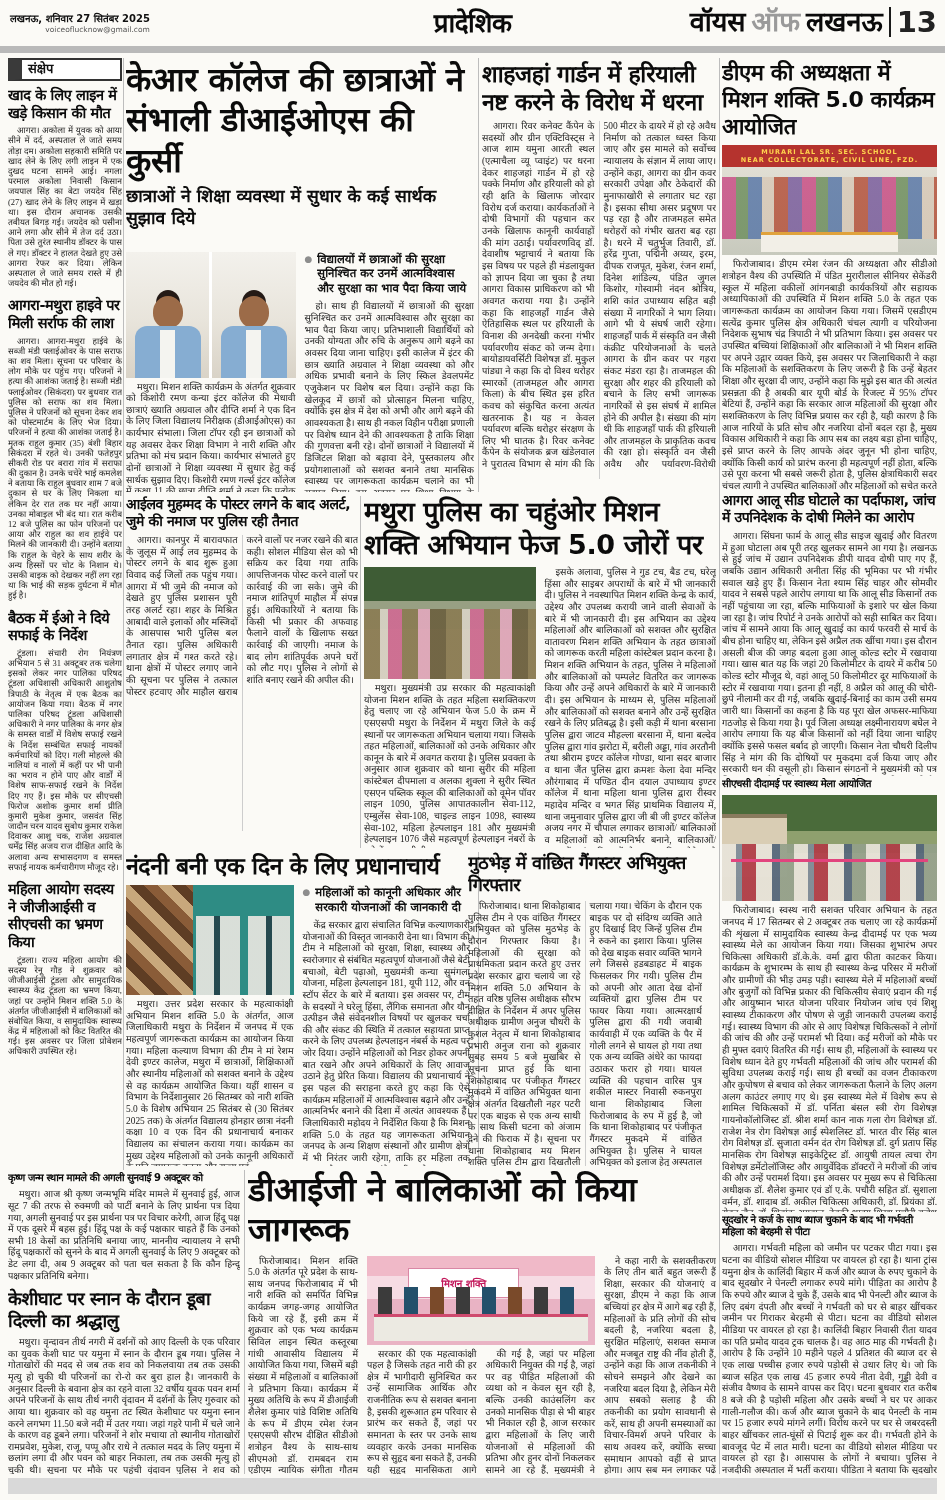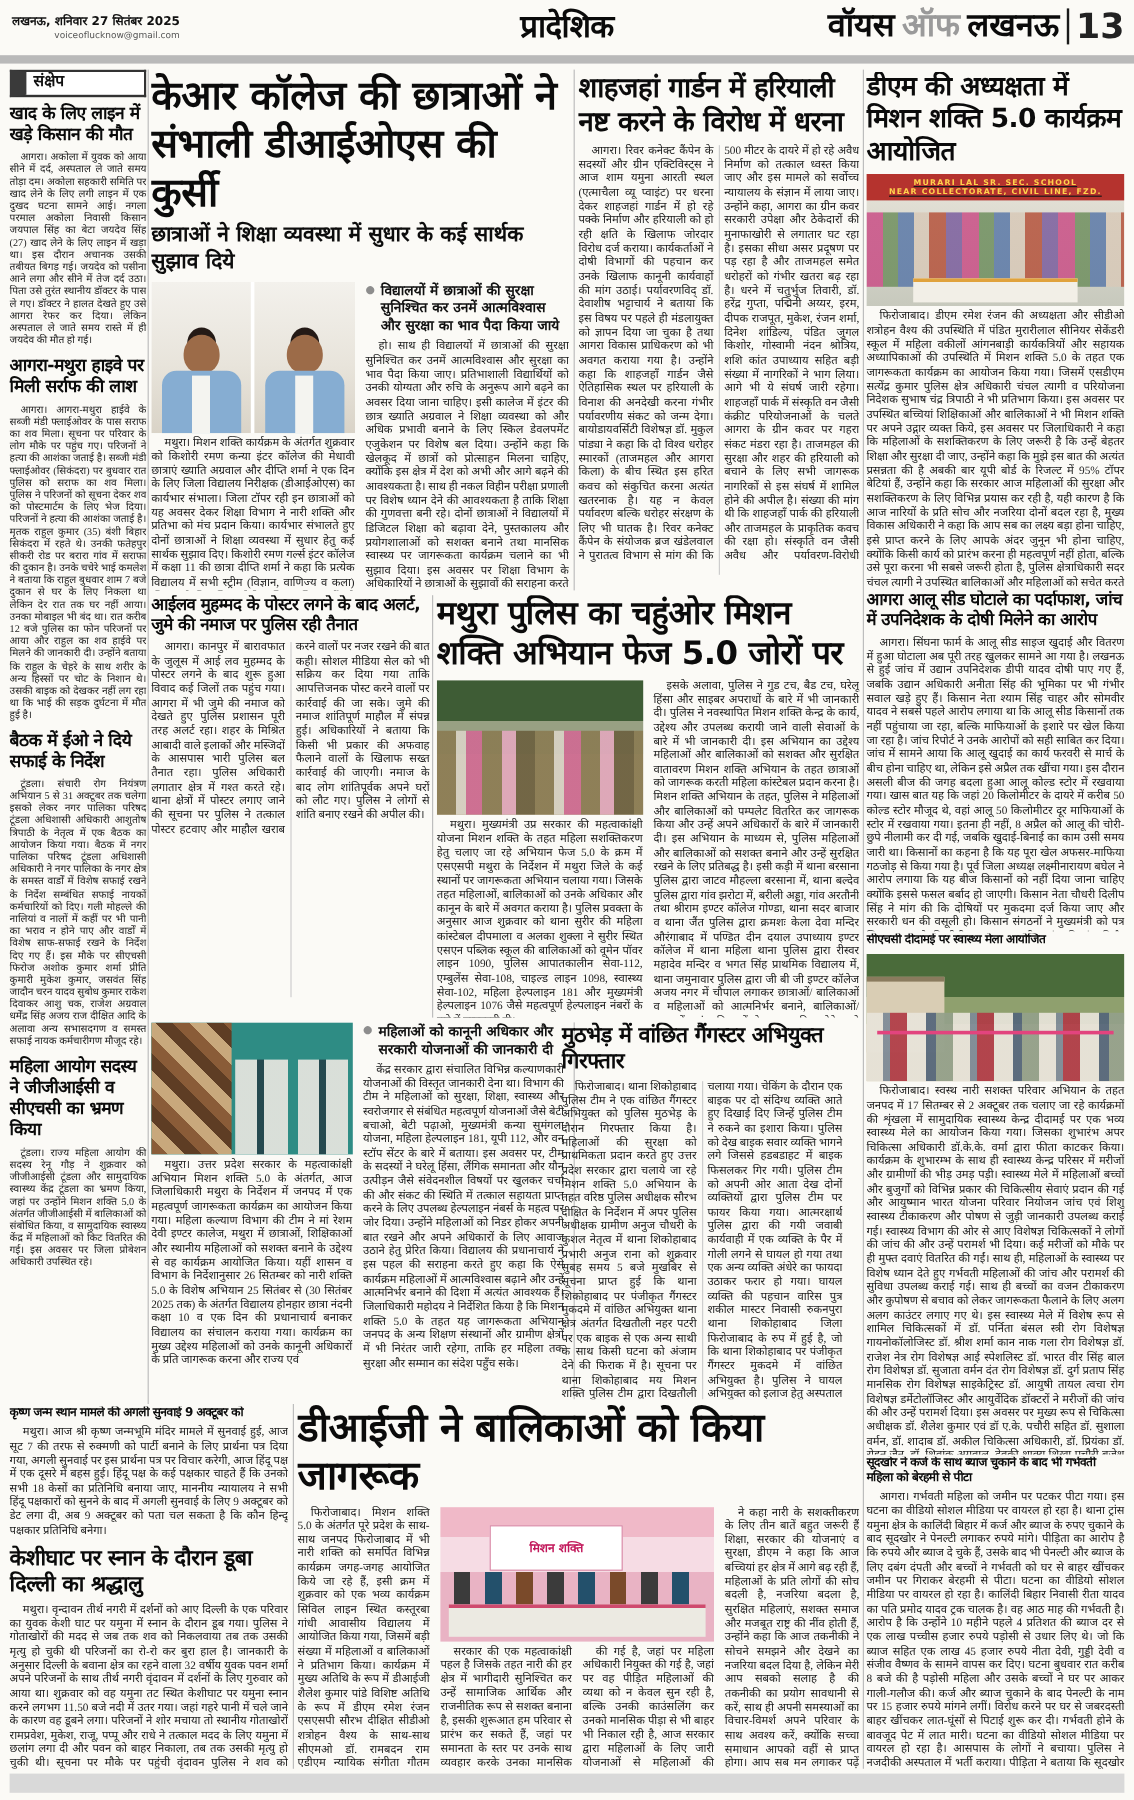--- a/index.html
+++ b/index.html
@@ -28,32 +28,32 @@
   .s22{font-size:22px;}
   .s18{font-size:18px;}
   .s17{font-size:14px;}
   .s16{font-size:10px;}
   .s15{font-size:14.5px;}
   .bt{font-size:9.4px;line-height:1.24;text-align:justify;color:#1c1c1c;text-indent:11px;}
   .btsm{font-size:8.5px;line-height:1.2;text-align:justify;color:#1c1c1c;text-indent:9px;}
   .cols2{column-count:2;column-gap:9px;column-rule:1px solid #cdcdcd;}
   .row2{display:flex;gap:9px;}
   .row2 > div{flex:1;min-width:0;}
-  .subhead{font:bold 17.5px/1.25 "DejaVu Sans",sans-serif;color:#0d0d0d;margin:0 0 5px;}
+  .subhead{font:bold 17.5px/1.25 "DejaVu Sans",sans-serif;color:#0d0d0d;margin:0 0 22px;}
   .bullet{display:flex;gap:5px;font:bold 11.5px/1.3 "DejaVu Sans",sans-serif;color:#111;margin:0 0 5px;}
   .bullet:before{content:"\25CF";color:#8d8d8d;font-size:9px;margin-top:2px;}
   .vrule{position:absolute;width:1px;background:#bdbdbd;}
   .greybar{position:absolute;left:8px;top:1478px;width:929px;height:16px;background:#d9d9d9;}
   
   .brief-tab{border:2px solid #333;border-left:14px solid #3a3a3a;background:#fff;
              font:bold 13px/1.3 "DejaVu Sans",sans-serif;padding:1px 6px;margin-bottom:6px;color:#111;}
   .brief{margin-bottom:9px;}
   .brief .h{margin-bottom:3px;}
   
-  .photo{position:relative;overflow:hidden;background:#ddd;margin-bottom:4px;text-decoration:underline;}
+  .photo{position:relative;overflow:hidden;background:#ddd;margin-bottom:4px;}
   .ph-lead{height:126px;display:flex;gap:3px;background:#fff;}
   .pane{flex:1;position:relative;background:linear-gradient(180deg,#f3f1ec 0%,#e8e4db 55%,#d9d3c7 100%);}
   .pane:before{content:"";position:absolute;bottom:50px;left:50%;margin-left:-15px;width:30px;height:32px;
                border-radius:50% 50% 45% 45%;background:#9c6b48;box-shadow:0 -9px 0 -3px #241a16;}
   .pane:after{content:"";position:absolute;bottom:0;left:50%;margin-left:-33px;width:66px;height:52px;
               background:#86add2;border-radius:12px 12px 0 0;}
   .sash{position:absolute;bottom:0;left:50%;width:15px;height:48px;margin-left:-8px;background:#f4f4f0;z-index:2;}
   .ph-dm{height:110px;background:linear-gradient(180deg,#e8e4da,#c7c9bd);}
   .dm-banner{position:relative;height:22px;background:#b5332e;color:#ffd34d;display:flex;flex-direction:column;
              align-items:center;justify-content:center;font:bold 6.5px/1.3 "DejaVu Sans",sans-serif;letter-spacing:1px;z-index:2;}
@@ -61,21 +61,21 @@
          background:repeating-linear-gradient(90deg,#c94f86 0 14px,#6f8f5f 14px 26px,#5b79a8 26px 40px,#d8c9b8 40px 52px,#b5533c 52px 66px,#7b5e9e 66px 80px);}
   .dm-table{position:absolute;left:18%;right:18%;bottom:3px;height:17px;background:#f2efe7;border-top:3px solid #e0a23c;}
   .ph-mathura{height:112px;background:linear-gradient(180deg,#3e5c35 0 30%,#98a083 30% 55%,#b7a98c 55% 100%);}
   .cops{position:absolute;bottom:0;left:0;right:0;height:62%;opacity:.9;
         background:repeating-linear-gradient(90deg,#8a7b52 0 16px,#d9d3c6 16px 24px,#d06a93 24px 38px,#8a7b52 38px 54px,#e2a8bd 54px 66px,#6b5f3e 66px 82px);}
   .ph-nandini{height:110px;background:#2e8c84;}
   .curtain{position:absolute;left:0;top:0;bottom:0;width:40%;
            background:repeating-linear-gradient(45deg,#8a5c38 0 10px,#c8a87c 10px 20px,#5e3d24 20px 30px);}
   .students{position:absolute;right:2%;bottom:0;width:56%;height:72%;opacity:.92;
             background:repeating-linear-gradient(90deg,#e8e6e0 0 18px,#24434a 18px 24px,#e8e6e0 24px 44px,#2e8c84 44px 52px);}
-  .ph-dig{height:112px;background:linear-gradient(180deg,#f0b9c8 0 22%,#f6dce4 22% 48%,#e9b3c4 48% 100%);}
+  .ph-dig{height:89px;background:linear-gradient(180deg,#f0b9c8 0 22%,#f6dce4 22% 48%,#e9b3c4 48% 100%);}
   .dig-banner{position:absolute;left:18%;top:14%;width:48%;height:32%;background:#fff;border:1px solid #d987a5;
               color:#c2185b;font:bold 10px/1.1 "DejaVu Sans",sans-serif;display:flex;align-items:center;justify-content:center;}
   .dig-people{position:absolute;left:5%;right:5%;bottom:26px;height:32px;
               background:repeating-linear-gradient(90deg,#3b3b3b 0 14px,rgba(0,0,0,0) 14px 26px,#23506b 26px 40px,rgba(0,0,0,0) 40px 52px,#7a4a2a 52px 66px,rgba(0,0,0,0) 66px 78px);}
   .dig-table{position:absolute;left:3%;right:3%;bottom:4px;height:24px;background:#eceae2;border-top:3px solid #cf4a6e;}
   .ph-health{height:106px;background:linear-gradient(180deg,#4a6b3a 0 34%,#8fa06e 34% 55%,#cbbfa0 55% 100%);}
   .building{position:absolute;left:0;top:18%;width:30%;height:55%;background:#d9cdb4;border-top:4px solid #8a7b5e;}
   .people-h{position:absolute;bottom:0;left:0;right:0;height:54%;opacity:.92;
             background:repeating-linear-gradient(90deg,#e8e4da 0 14px,#7d8a97 14px 20px,#b03a45 20px 34px,#e8e4da 34px 50px,#53657a 50px 58px,#93a08a 58px 72px);}
   .ribbon{position:absolute;left:4%;right:4%;top:60%;height:3px;background:#e2447e;z-index:3;}
@@ -169,20 +169,21 @@
         </div>
         <div class="bt">मथुरा। मुख्यमंत्री उप्र सरकार की महत्वाकांक्षी योजना मिशन शक्ति के तहत महिला सशक्तिकरण हेतु चलाए जा रहे अभियान फेज 5.0 के क्रम में एसएसपी मथुरा के निर्देशन में मथुरा जिले के कई स्थानों पर जागरूकता अभियान चलाया गया। जिसके तहत महिलाओं, बालिकाओं को उनके अधिकार और कानून के बारे में अवगत कराया है। पुलिस प्रवक्ता के अनुसार आज शुक्रवार को थाना सुरीर की महिला कांस्टेबल दीपमाला व अलका शुक्ला ने सुरीर स्थित एसएन पब्लिक स्कूल की बालिकाओं को वूमेन पॉवर लाइन 1090, पुलिस आपातकालीन सेवा-112, एम्बुलेंस सेवा-108, चाइल्ड लाइन 1098, स्वास्थ्य सेवा-102, महिला हेल्पलाइन 181 और मुख्यमंत्री हेल्पलाइन 1076 जैसे महत्वपूर्ण हेल्पलाइन नंबरों के बारे में जानकारी दी।</div>
       </div>
       <div>
         <div class="bt">इसके अलावा, पुलिस ने गुड टच, बैड टच, घरेलू हिंसा और साइबर अपराधों के बारे में भी जानकारी दी। पुलिस ने नवस्थापित मिशन शक्ति केन्द्र के कार्य, उद्देश्य और उपलब्ध करायी जाने वाली सेवाओं के बारे में भी जानकारी दी। इस अभियान का उद्देश्य महिलाओं और बालिकाओं को सशक्त और सुरक्षित वातावरण मिशन शक्ति अभियान के तहत छात्राओं को जागरूक करती महिला कांस्टेबल प्रदान करना है। मिशन शक्ति अभियान के तहत, पुलिस ने महिलाओं और बालिकाओं को पम्पलेट वितरित कर जागरूक किया और उन्हें अपने अधिकारों के बारे में जानकारी दी। इस अभियान के माध्यम से, पुलिस महिलाओं और बालिकाओं को सशक्त बनाने और उन्हें सुरक्षित रखने के लिए प्रतिबद्ध है। इसी कड़ी में थाना बरसाना पुलिस द्वारा जाटव मौहल्ला बरसाना में, थाना बल्देव पुलिस द्वारा गांव झरोटा में, बरीली अड्डा, गांव अरतौनी तथा श्रीराम इण्टर कॉलेज गोण्डा, थाना सदर बाजार व थाना जैंत पुलिस द्वारा क्रमशः केला देवा मन्दिर औरंगाबाद में पण्डित दीन दयाल उपाध्याय इण्टर कॉलेज में थाना महिला थाना पुलिस द्वारा रीस्वर महादेव मन्दिर व भगत सिंह प्राथमिक विद्यालय में, थाना जमुनावार पुलिस द्वारा जी बी जी इण्टर कॉलेज अजय नगर में चौपाल लगाकर छात्राओं/ बालिकाओं व महिलाओं को आत्मनिर्भर बनाने, बालिकाओं/ छात्राओं एवं महिलाओं के साथ घटित होने वाले अपराधों पर प्रभावी रोकथाम की दृष्टिगत महिला सुरक्षा की जानकारियां दीं।</div>
       </div>
     </div>
   </section>
 
   <section class="art" style="left:126px;top:852px;width:344px;height:314px">
+    <h2 class="h s24">नंदनी बनी एक दिन के लिए प्रधानाचार्य</h2>
     <div class="row2">
       <div>
         <div class="photo ph-nandini">
           <div class="curtain"></div>
           <div class="students"></div>
         </div>
         <div class="bt">मथुरा। उत्तर प्रदेश सरकार के महत्वाकांक्षी अभियान मिशन शक्ति 5.0 के अंतर्गत, आज जिलाधिकारी मथुरा के निर्देशन में जनपद में एक महत्वपूर्ण जागरूकता कार्यक्रम का आयोजन किया गया। महिला कल्याण विभाग की टीम ने मां रेशम देवी इण्टर कालेज, मथुरा में छात्राओं, शिक्षिकाओं और स्थानीय महिलाओं को सशक्त बनाने के उद्देश्य से वह कार्यक्रम आयोजित किया। यहीं शासन व विभाग के निर्देशानुसार 26 सितम्बर को नारी शक्ति 5.0 के विशेष अभियान 25 सितंबर से (30 सितंबर 2025 तक) के अंतर्गत विद्यालय होनहार छात्रा नंदनी कक्षा 10 व एक दिन की प्रधानाचार्य बनाकर विद्यालय का संचालन कराया गया। कार्यक्रम का मुख्य उद्देश्य महिलाओं को उनके कानूनी अधिकारों के प्रति जागरूक करना और राज्य एवं</div>
       </div>
       <div>
         <div class="bullet">महिलाओं को कानूनी अधिकार और सरकारी योजनाओं की जानकारी दी</div>

